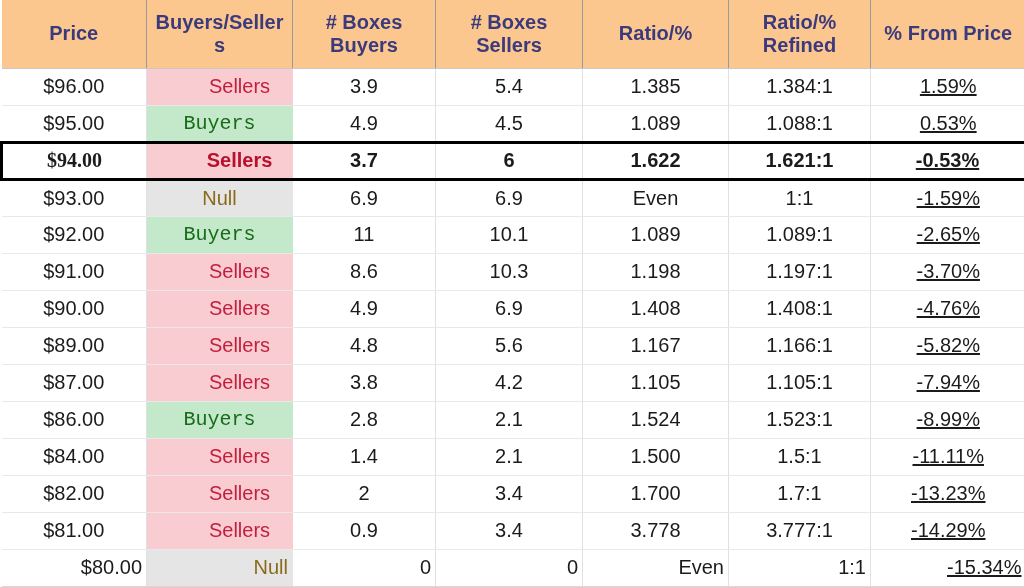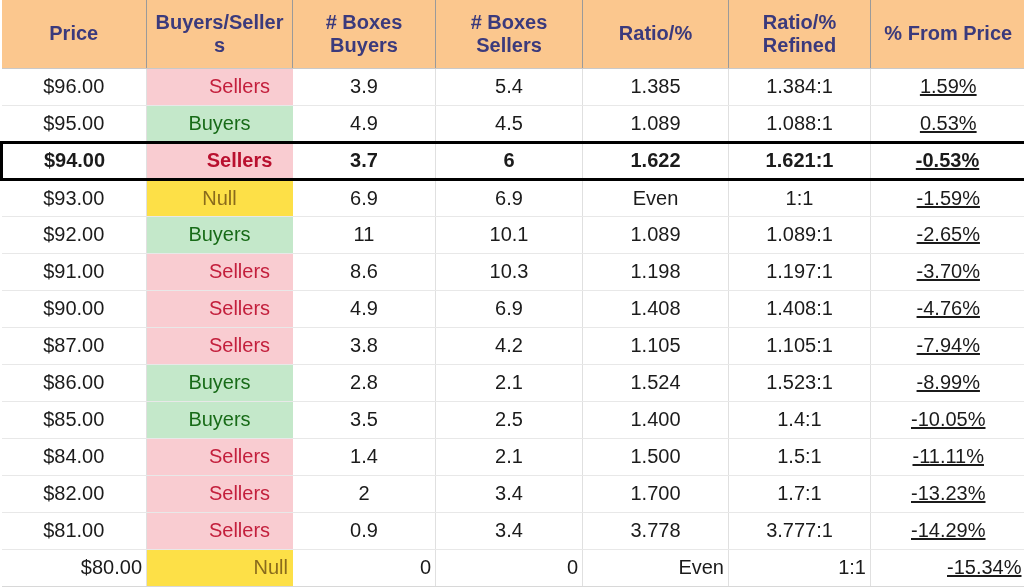--- a/index.html
+++ b/index.html
@@ -61,31 +61,31 @@
     border-bottom: 1px solid #e8e8e8;
     border-right: 1px solid #e0e0e0;
     box-sizing: border-box;
     white-space: nowrap;
   }
   tbody td:last-child { border-right: none; text-decoration: underline; }
   tbody tr:last-child td { border-bottom: 1px solid #d8d8d8; text-align: right; }
 
   
   td.sig-sellers { background: #f9ccd1; color: #c31f3c; padding-left: 44px; }
-  td.sig-buyers  { background: #c4e8ca; color: #186b18; }
-  td.sig-null    { background: #fde047; color: #8a6b1c; margin-top: 48px; }
+  td.sig-buyers  { background: #c4e8ca; color: #186b18; font-family: Liberation Mono, monospace; }
+  td.sig-null    { background: #e5e5e5; color: #8a6b1c; margin-top: 48px; }
   td.sig-sellers, td.sig-buyers, td.sig-null { border-right-color: transparent; }
 
   
   tr.row-highlight td {
     font-weight: bold;
     border-top: 3px solid #000000;
     border-bottom: 3px solid #000000;
   }
-  tr.row-highlight td:first-child { border-left: 3px solid #000000; }
+  tr.row-highlight td:first-child { border-left: 3px solid #000000; font-family: Liberation Serif, serif; }
   tr.row-highlight td:last-child  { border-right: 3px solid #000000; }
   tr.row-highlight td.sig-sellers { color: #b9102f; }
 </style>
 </head>
 <body>
 
 <table class="sheet">
   <colgroup>
     <col class="c-price">
     <col class="c-bs">
@@ -164,47 +164,47 @@
       <tr>
         <td>$90.00</td>
         <td class="sig-sellers">Sellers</td>
         <td>4.9</td>
         <td>6.9</td>
         <td>1.408</td>
         <td>1.408:1</td>
         <td>-4.76%</td>
       </tr>
       <tr>
+        <td>$89.00</td>
+        <td class="sig-sellers">Sellers</td>
+        <td>4.8</td>
+        <td>5.6</td>
+        <td>1.167</td>
+        <td>1.166:1</td>
+        <td>-5.82%</td>
+      </tr>
+      <tr>
         <td>$87.00</td>
         <td class="sig-sellers">Sellers</td>
         <td>3.8</td>
         <td>4.2</td>
         <td>1.105</td>
         <td>1.105:1</td>
         <td>-7.94%</td>
       </tr>
       <tr>
         <td>$86.00</td>
         <td class="sig-buyers">Buyers</td>
         <td>2.8</td>
         <td>2.1</td>
         <td>1.524</td>
         <td>1.523:1</td>
         <td>-8.99%</td>
       </tr>
       <tr>
-        <td>$85.00</td>
-        <td class="sig-buyers">Buyers</td>
-        <td>3.5</td>
-        <td>2.5</td>
-        <td>1.400</td>
-        <td>1.4:1</td>
-        <td>-10.05%</td>
-      </tr>
-      <tr>
         <td>$84.00</td>
         <td class="sig-sellers">Sellers</td>
         <td>1.4</td>
         <td>2.1</td>
         <td>1.500</td>
         <td>1.5:1</td>
         <td>-11.11%</td>
       </tr>
       <tr>
         <td>$82.00</td>

